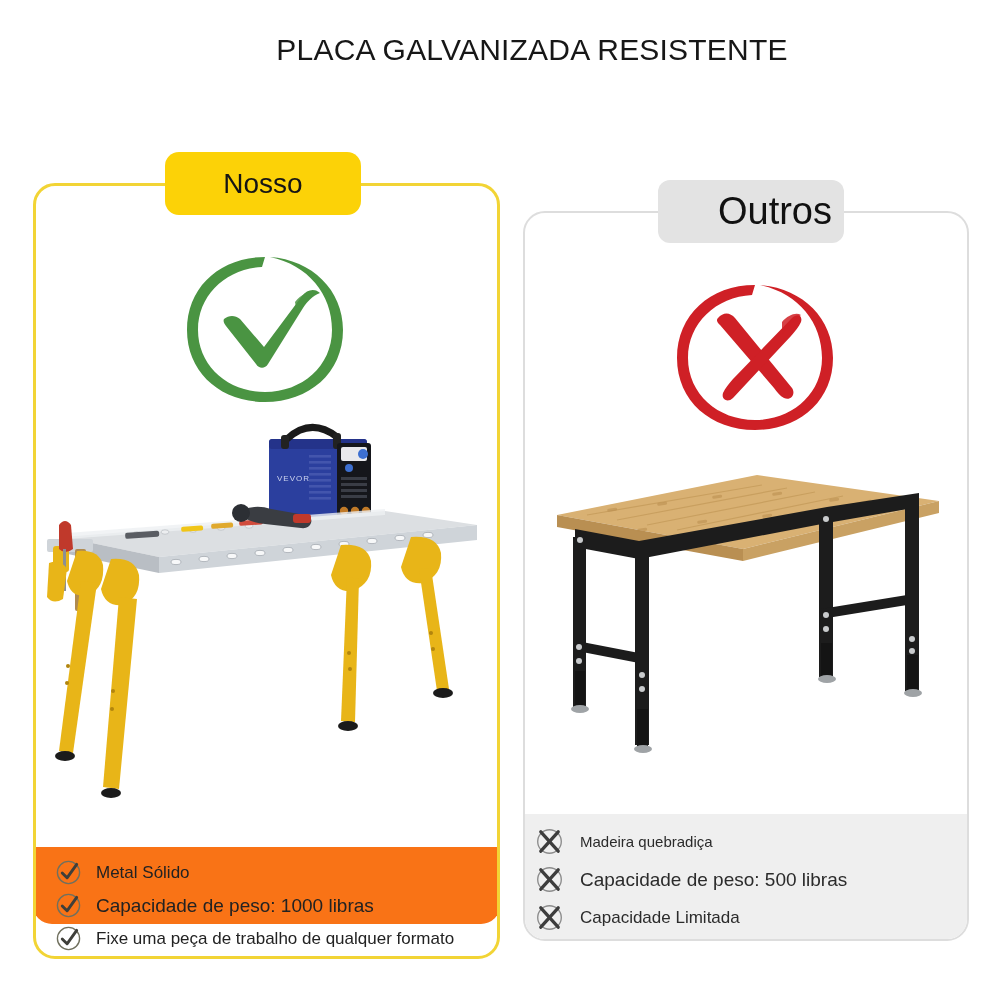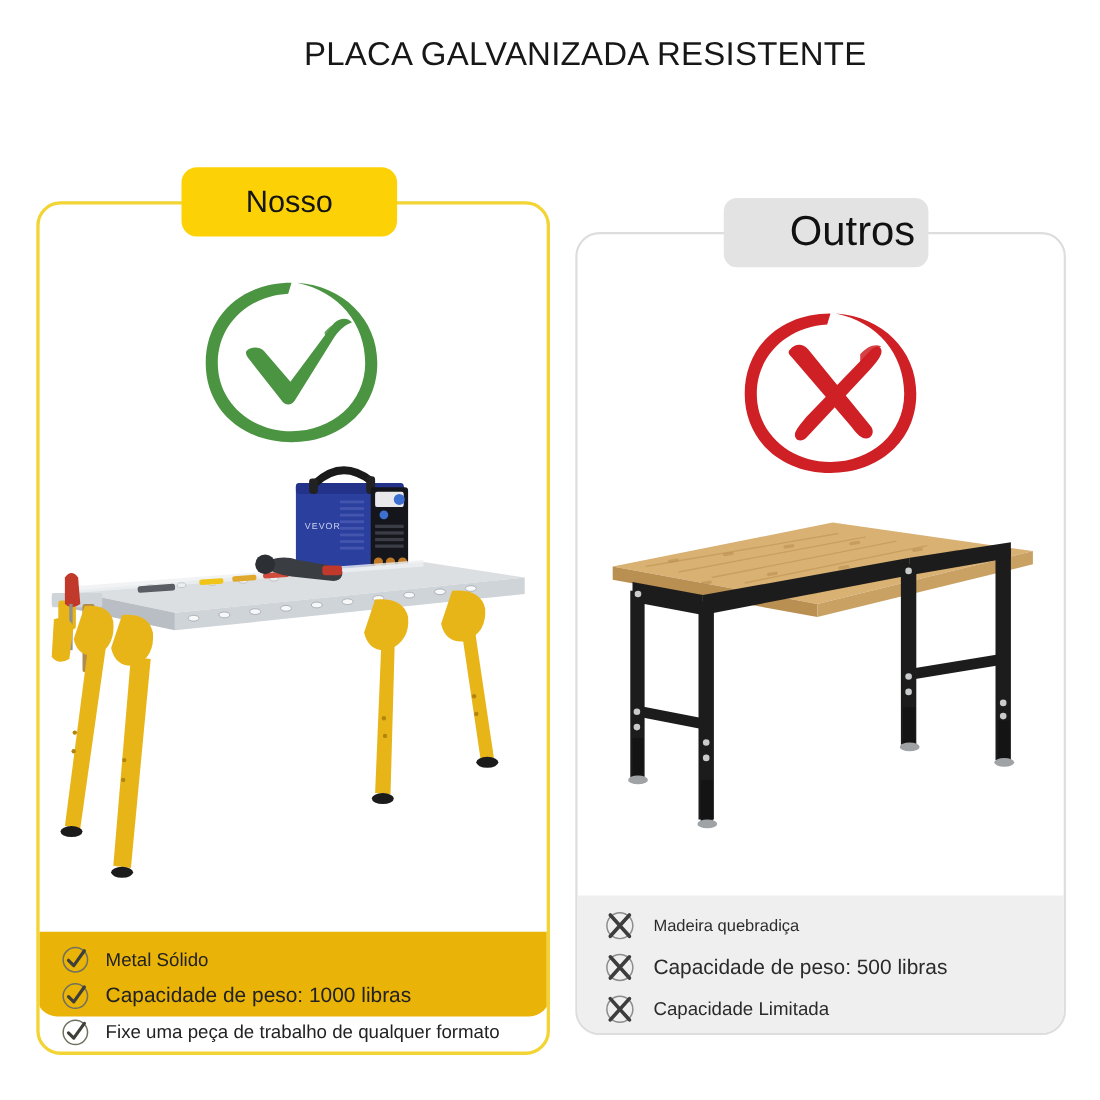--- a/index.html
+++ b/index.html
@@ -138,41 +138,41 @@
   .feat-band {
     position: absolute;
     box-sizing: border-box;
     padding: 11px 0 10px 0;
   }
   .feat-left {
     left: 36px;
     top: 847px;
     width: 461px;
     height: 77px;
-    background: #eab308;
+    background: #f97316;
     border-bottom-left-radius: 19px;
     border-bottom-right-radius: 19px;
   }
   .feat-right {
     left: 525px;
     top: 814px;
     width: 442px;
     height: 125px;
     background: #efefef;
     border-bottom-left-radius: 19px;
     border-bottom-right-radius: 19px;
   }
   .feat-row {
     display: flex;
     align-items: center;
     height: 29px;
     margin-bottom: 4px;
     padding-left: 22px;
   }
-  .feat-right .feat-row { height: 33px; margin-bottom: 5px; padding-left: 26px; }
+  .feat-right .feat-row { height: 33px; margin-bottom: 5px; padding-left: 12px; }
   .feat-icon {
     flex: 0 0 auto;
     width: 27px;
     height: 27px;
     margin-right: 14px;
   }
   .feat-right .feat-icon { width: 29px; height: 29px; margin-right: 16px; }
   .feat-text {
     font-size: 17px;
     color: #222222;

